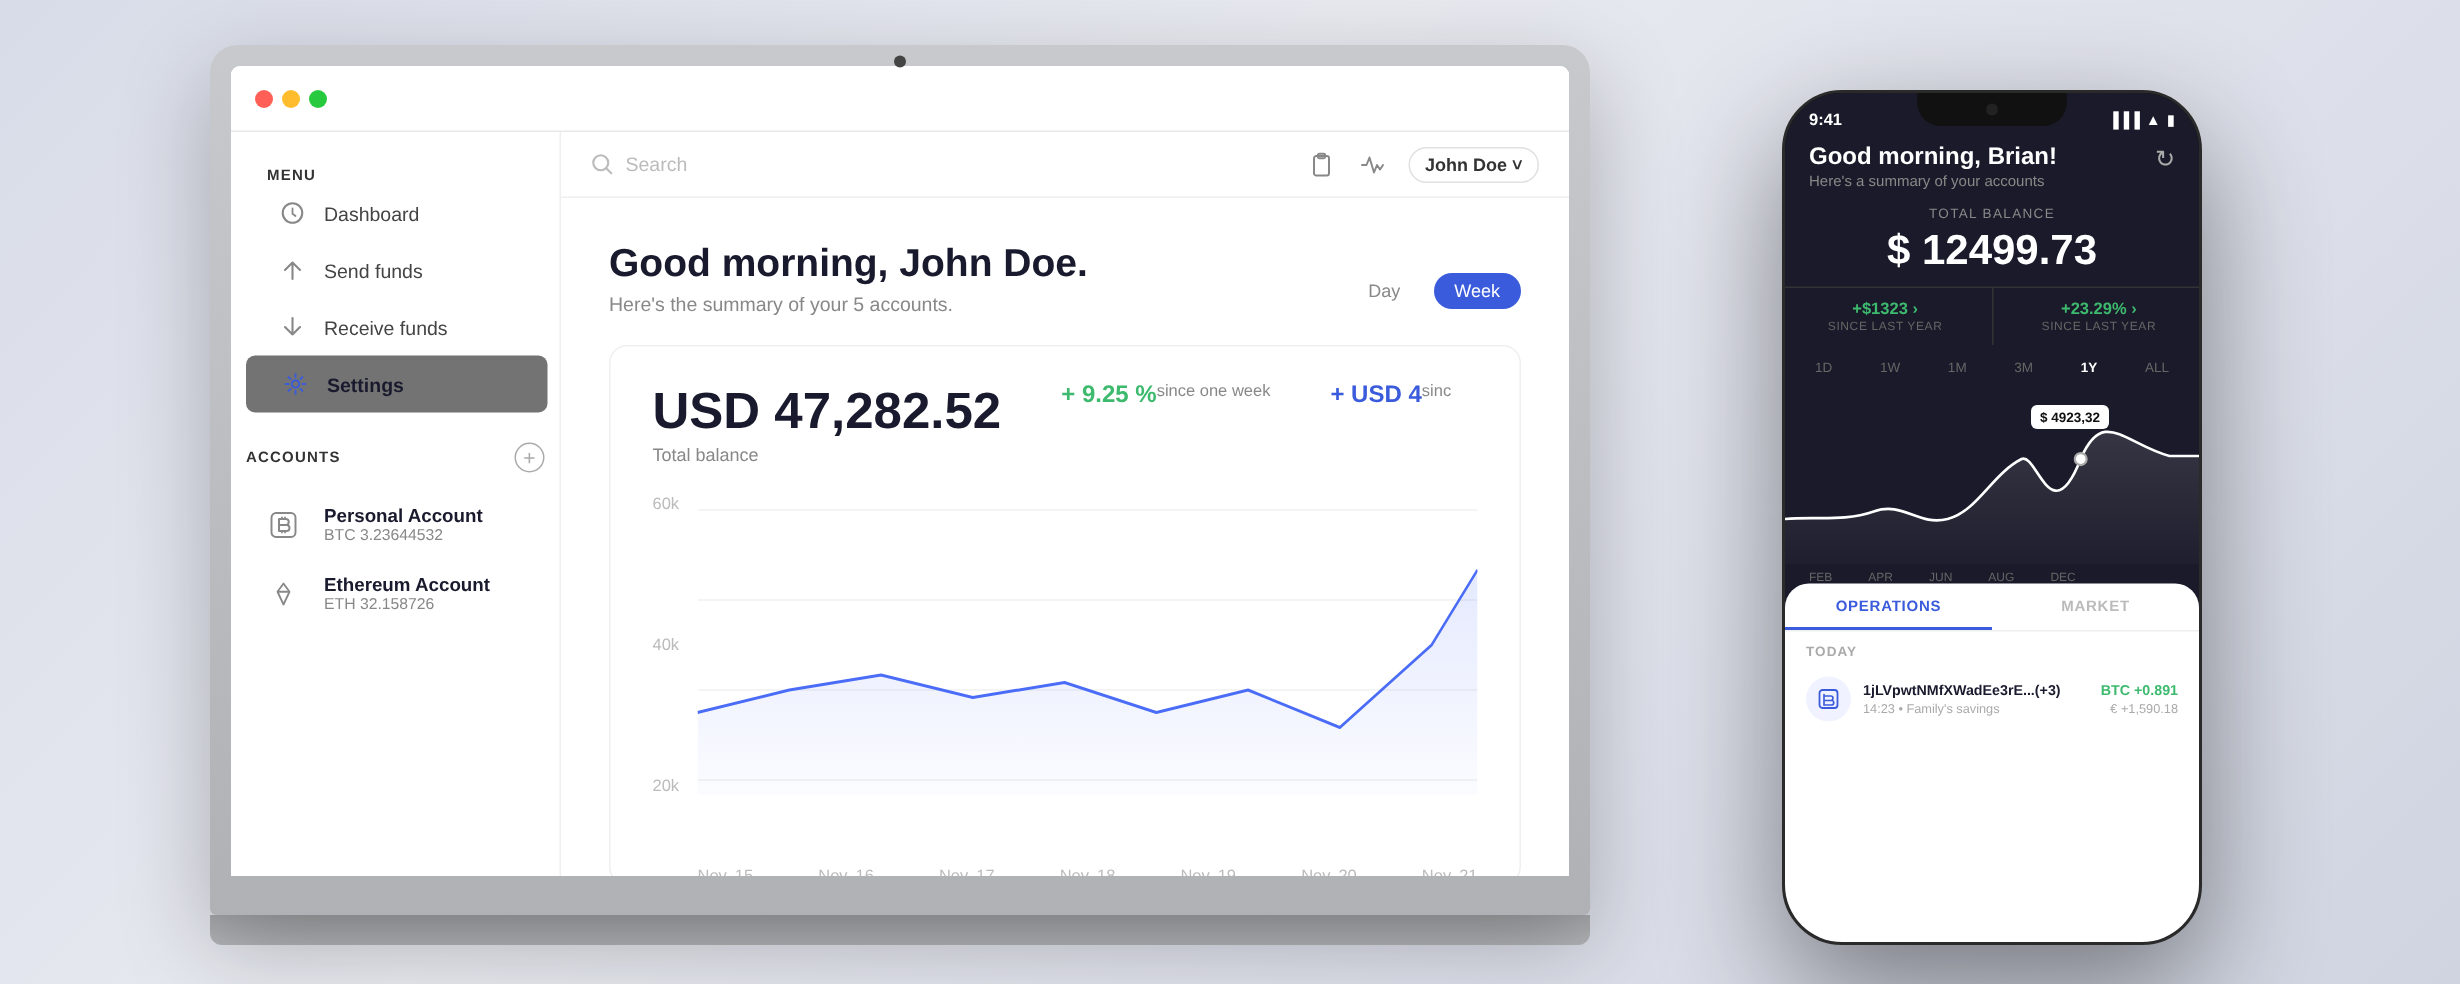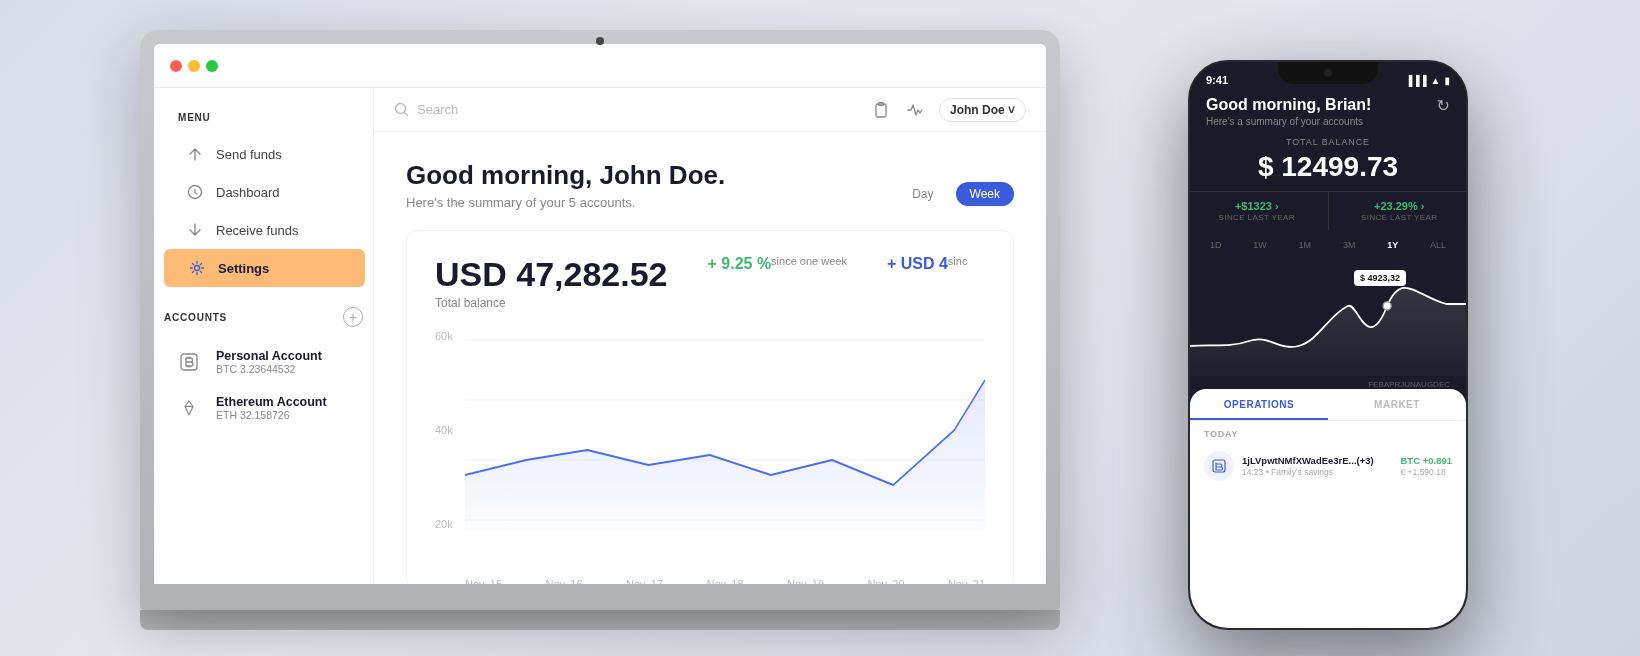--- a/index.html
+++ b/index.html
@@ -93,35 +93,34 @@
       padding: 24px 0 0 0;
       flex-shrink: 0;
       overflow: hidden;
     }
     .sidebar-section-label {
       font-size: 10px;
       font-weight: 700;
       letter-spacing: 0.08em;
       color: #333;
       padding: 0 24px;
-      margin-bottom: 12px;
     }
     .sidebar-nav-item {
       display: flex;
       align-items: center;
       gap: 12px;
       padding: 10px 24px;
       font-size: 13px;
       color: #444;
       cursor: pointer;
       border-radius: 6px;
       margin: 0 8px;
     }
     .sidebar-nav-item.active {
-      background: #fdba74;
+      background: #737373;
       color: #1a1a2e;
       font-weight: 600;
       margin-left: 10px;
     }
     .sidebar-nav-item .nav-icon {
       width: 18px;
       height: 18px;
       display: flex;
       align-items: center;
       justify-content: center;
@@ -440,23 +439,24 @@
       background: #fff;
       color: #111;
       font-size: 9px;
       font-weight: 700;
       padding: 3px 6px;
       border-radius: 4px;
       white-space: nowrap;
     }
     .phone-chart-xaxis {
       display: flex;
-      justify-content: flex-end;
+      justify-content: flex-start;
       padding: 0 16px;
       flex-shrink: 0;
+      gap: 24px;
     }
     .chart-x-label { font-size: 8px; color: #666; }
 
     .phone-bottom-section {
       flex: 1;
       background: #fff;
       border-radius: 16px 16px 0 0;
       overflow: hidden;
       display: flex;
       flex-direction: column;
@@ -499,21 +499,21 @@
       background: #f0f2ff;
       display: flex;
       align-items: center;
       justify-content: center;
       font-size: 12px;
       flex-shrink: 0;
     }
     .tx-info { flex: 1; }
     .tx-addr { font-size: 9.5px; font-weight: 600; color: #1a1a2e; }
     .tx-sub { font-size: 8.5px; color: #aaa; margin-top: 1px; }
-    .tx-amount-col { }
+    .tx-amount-col { text-align: right; }
     .tx-currency { font-size: 9.5px; font-weight: 700; color: #3dba6e; }
     .tx-value { font-size: 8.5px; color: #aaa; margin-top: 1px; }
 
     
     svg { display: block; }
   </style>
 </head>
 <body>
 
 <div class="laptop-wrapper">
@@ -526,38 +526,38 @@
           <span class="traffic-light tl-red"></span>
           <span class="traffic-light tl-yellow"></span>
           <span class="traffic-light tl-green"></span>
         </div>
       </div>
 
       <div class="app-body">
 
         <div class="sidebar">
           <div class="sidebar-section-label">MENU</div>
-
-          <div class="sidebar-nav-item">
-            <span class="nav-icon">
-              <svg width="14" height="16" viewBox="0 0 14 16" fill="none">
-                <path d="M7 14V3M7 3L2 8M7 3l5 5" stroke="#888" stroke-width="1.4" stroke-linecap="round" stroke-linejoin="round"></path>
-              </svg>
-            </span>
-            <span>Send funds</span>
-          </div>
 
           <div class="sidebar-nav-item">
             <span class="nav-icon">
               <svg width="16" height="16" viewBox="0 0 16 16" fill="none">
                 <circle cx="8" cy="8" r="6.5" stroke="#888" stroke-width="1.4"></circle>
                 <path d="M8 5v3.5l2 1.5" stroke="#888" stroke-width="1.2" stroke-linecap="round"></path>
               </svg>
             </span>
             <span>Dashboard</span>
+          </div>
+
+          <div class="sidebar-nav-item">
+            <span class="nav-icon">
+              <svg width="14" height="16" viewBox="0 0 14 16" fill="none">
+                <path d="M7 14V3M7 3L2 8M7 3l5 5" stroke="#888" stroke-width="1.4" stroke-linecap="round" stroke-linejoin="round"></path>
+              </svg>
+            </span>
+            <span>Send funds</span>
           </div>
 
           <div class="sidebar-nav-item">
             <span class="nav-icon">
               <svg width="14" height="16" viewBox="0 0 14 16" fill="none">
                 <path d="M7 2v11M7 13l-5-5M7 13l5-5" stroke="#888" stroke-width="1.4" stroke-linecap="round" stroke-linejoin="round"></path>
               </svg>
             </span>
             <span>Receive funds</span>
           </div>

